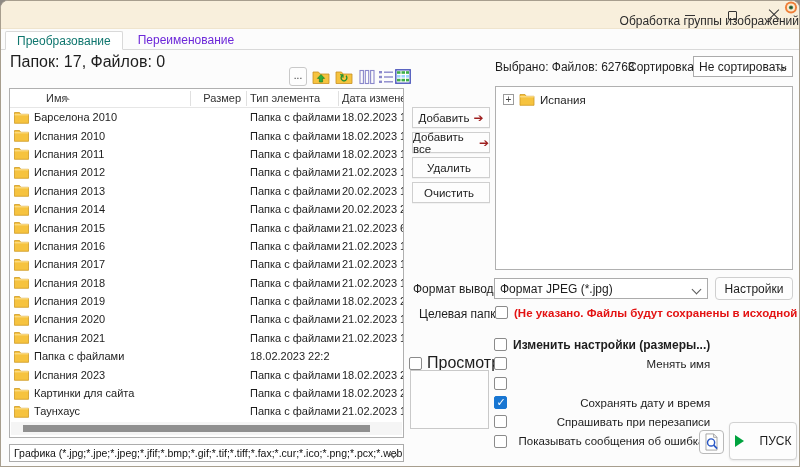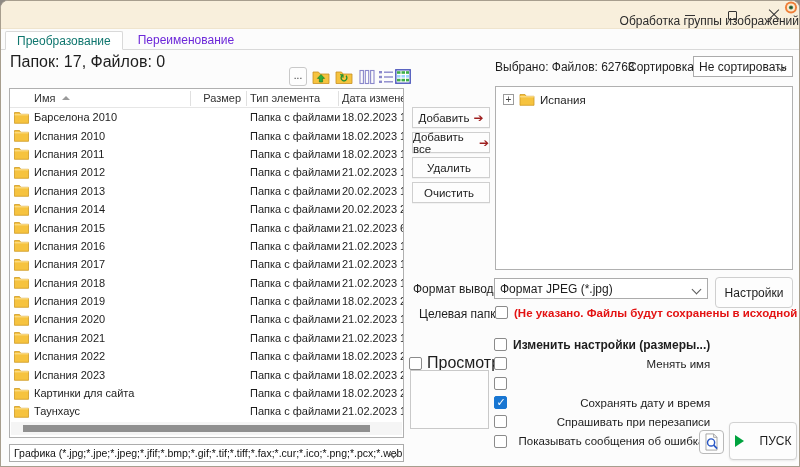--- a/index.html
+++ b/index.html
@@ -27,21 +27,21 @@
 
   
   .counts { position:absolute; left:9px; top:52px; font-size:16px; }
   .path-input { position:absolute; left:8px; top:66px; width:277px; height:19px; border:1px solid #ababab; font:12px "Liberation Sans",sans-serif; padding:0 4px; color:#111; background:#fff; }
   .browse-btn { position:absolute; left:288px; top:66px; width:18px; height:19px; background:#fdfdfd; border:1px solid #c9c9c9; border-radius:3px; font-size:10px; line-height:15px; text-align:center; color:#333; }
   .tool-icon { position:absolute; top:66px; width:19px; height:19px; display:flex; align-items:center; justify-content:center; }
 
   
   .file-list { position:absolute; left:8px; top:87px; width:395px; height:350px; border:1px solid #b0b0b0; background:#fff; overflow:hidden; font-size:11px; }
   .list-header { position:relative; height:19px; border-bottom:1px solid #e6e6e6; color:#333; }
-  .hname { position:absolute; left:24px; top:3px; }
+  .hname { position:absolute; left:36px; top:3px; }
   .sort-up { position:absolute; left:52px; top:7px; width:0; height:0; border-left:4px solid transparent; border-right:4px solid transparent; border-bottom:4px solid #9a9a9a; }
   .hsize { position:absolute; left:183px; width:48px; top:3px; text-align:right; }
   .htype { position:absolute; left:240px; top:3px; }
   .hdate { position:absolute; left:332px; top:3px; white-space:nowrap; }
   .hsep { position:absolute; top:2px; width:1px; height:15px; background:#e0e0e0; }
   .rows { position:absolute; top:19px; left:0; right:0; }
   .frow { display:grid; grid-template-columns:20px 216px 92px auto; align-items:center; height:18.4px; padding-left:4px; white-space:nowrap; }
   .frow .fname,.frow .ftype,.frow .fdate { overflow:hidden; }
   .hscroll { position:absolute; left:1px; right:1px; bottom:2px; height:13px; background:#f5f5f5; }
   .hthumb { position:absolute; left:12px; top:3px; width:347px; height:7px; background:#909090; }
@@ -62,21 +62,21 @@
   .chev { width:7px; height:7px; border-right:1.4px solid #5a5a5a; border-bottom:1.4px solid #5a5a5a; transform:rotate(45deg); flex:none; }
   .sort-select .chev { position:absolute; right:7px; top:6px; }
 
   .tree-panel { position:absolute; left:494px; top:85px; width:298px; height:184px; border:1px solid #b0b0b0; background:#fff; }
   .tree-node { display:flex; align-items:center; gap:5px; margin:6px 0 0 7px; font-size:11.5px; }
   .expand-box { width:11px; height:11px; border:1px solid #9b9b9b; background:#fff; font-size:10px; line-height:9px; text-align:center; color:#444; }
 
   .fmt-label { position:absolute; left:412px; top:281px; font-size:12px; }
   .fmt-select { position:absolute; left:493px; top:277px; width:214px; height:21px; border:1px solid #ababab; background:#fff; font-size:12px; display:flex; align-items:center; padding:0 18px 0 5px; white-space:nowrap; overflow:hidden; }
   .fmt-select .chev { position:absolute; right:7px; top:7px; }
-  .settings-btn { position:absolute; left:714px; top:276px; width:78px; height:31px; background:#fdfdfd; border:1px solid #cfcfcf; border-radius:4px; font-size:12px; display:flex; align-items:center; justify-content:center; }
+  .settings-btn { position:absolute; left:714px; top:276px; width:78px; height:23px; background:#fdfdfd; border:1px solid #cfcfcf; border-radius:4px; font-size:12px; display:flex; align-items:center; justify-content:center; }
 
   .target-label { position:absolute; left:418px; top:306px; font-size:12px; }
   .target-cb { position:absolute; left:494px; top:305px; }
   .target-warning { position:absolute; left:513px; top:306px; font-size:11.5px; font-weight:bold; color:#e31212; white-space:nowrap; }
 
   .cb { width:13px; height:13px; border:1px solid #8b8b8b; border-radius:2px; background:#fff; flex:none; position:relative; }
   .cb.checked { background:#1876d2; border-color:#1876d2; }
   .cb.checked::after { content:"✓"; position:absolute; left:1.5px; top:-1.5px; color:#fff; font-size:11px; font-weight:bold; }
 
   .preview-row { position:absolute; left:408px; top:353px; display:flex; align-items:center; gap:5px; font-size:16px; }
@@ -307,21 +307,20 @@
           <span class="fname">Испания 2021</span>
           <span class="ftype">Папка с файлами</span>
           <span class="fdate">21.02.2023 19:4</span>
         </div>
 
         <div class="frow">
           <svg width="15" height="13" viewBox="0 0 15 13">
             <path d="M0.5 1.5h5l1.3 1.8H14.5v9H0.5z" fill="#f6c33f" stroke="#cf9a25" stroke-width="0.8"></path>
             <path d="M0.5 3.8h14" stroke="#ffe49a" stroke-width="1"></path>
           </svg>
-          <span class="fname">Испания 2022</span>
           <span class="ftype">Папка с файлами</span>
           <span class="fdate">18.02.2023 22:2</span>
         </div>
 
         <div class="frow">
           <svg width="15" height="13" viewBox="0 0 15 13">
             <path d="M0.5 1.5h5l1.3 1.8H14.5v9H0.5z" fill="#f6c33f" stroke="#cf9a25" stroke-width="0.8"></path>
             <path d="M0.5 3.8h14" stroke="#ffe49a" stroke-width="1"></path>
           </svg>
           <span class="fname">Испания 2023</span>

